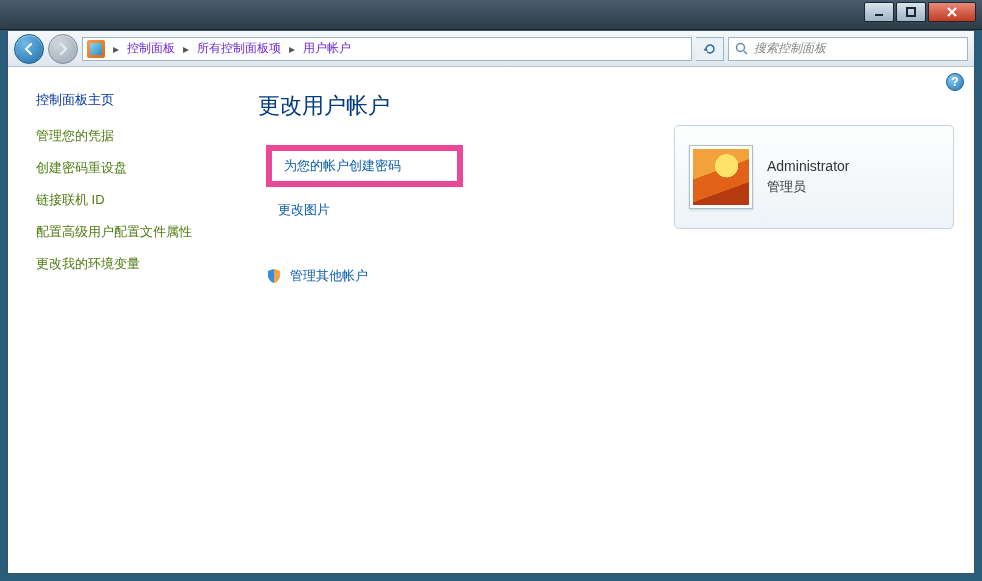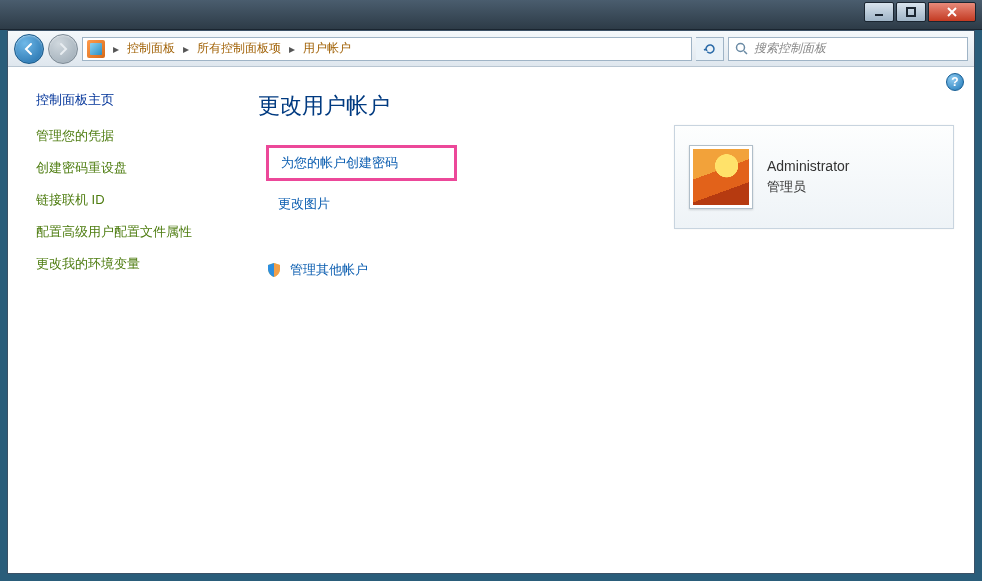--- a/index.html
+++ b/index.html
@@ -81,21 +81,21 @@
     .crumb-icon {
       width: 18px; height: 18px; margin: 0 2px;
       background: linear-gradient(135deg, #ff9a4a, #d66a1a);
       border-radius: 2px;
       position: relative;
     }
     .crumb-icon::before{
       content:""; position:absolute; inset:3px; background: linear-gradient(135deg,#8ed1f0,#2a8fc4); border-radius:1px;
     }
     .crumb-sep { color: #555; padding: 0 6px; }
-    .crumb { color: #a16207; padding: 0 2px; cursor: pointer; }
+    .crumb { color: #6d28d9; padding: 0 2px; cursor: pointer; }
     .refreshbtn {
       width: 28px; height: 24px; border: 1px solid #9fb4c6; border-left: none;
       display:flex; align-items:center; justify-content:center; background:#eaf2f8; cursor:pointer;
     }
     .searchbar {
       width: 240px; height: 24px;
       border: 1px solid #9fb4c6;
       background: #fff;
       display: flex; align-items: center;
       padding: 0 6px; gap:6px;
@@ -145,39 +145,39 @@
       font-weight: normal;
       margin-bottom: 24px;
     }
     .option-list { margin-left: 8px; }
     .option {
       display: flex; align-items: center; gap: 8px;
       font-size: 13px; color: #0a5db0; cursor: pointer;
       padding: 4px 0; margin-bottom: 8px;
     }
     .option.boxed {
-      border: 3px solid #ec4899;
+      border: 6px solid #ec4899;
       padding: 6px 56px 6px 12px;
       margin-left: 0;
       margin-bottom: 10px;
       display: inline-flex;
     }
     .shield {
       width: 16px; height: 16px; flex-shrink:0;
     }
     .option-spacer { height: 32px; }
 
     
     .usercard {
       position: absolute;
       top: 58px; right: 20px;
       width: 280px; height: 104px;
       border: 1px solid #c8d4df;
       background: linear-gradient(to bottom, #fdfefe, #eef3f7);
-      border-radius: 0;
+      border-radius: 5px;
       display: flex;
       align-items: center;
       padding: 12px 14px;
       gap: 14px;
       box-shadow: 0 0 2px rgba(0,0,0,0.05);
     }
     .avatar-frame {
       width: 64px; height: 64px;
       border: 1px solid #b0bec9;
       background: #fff;

